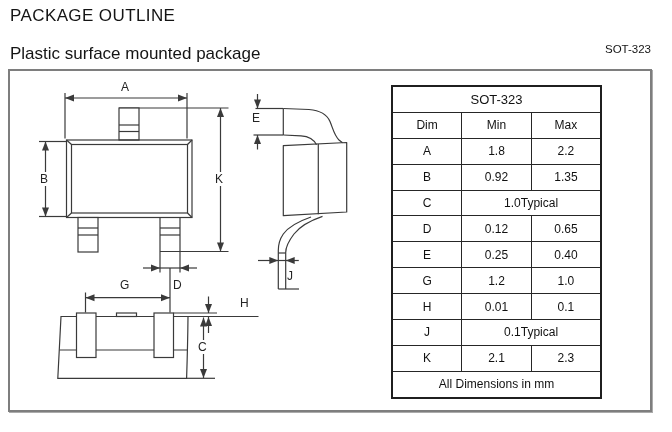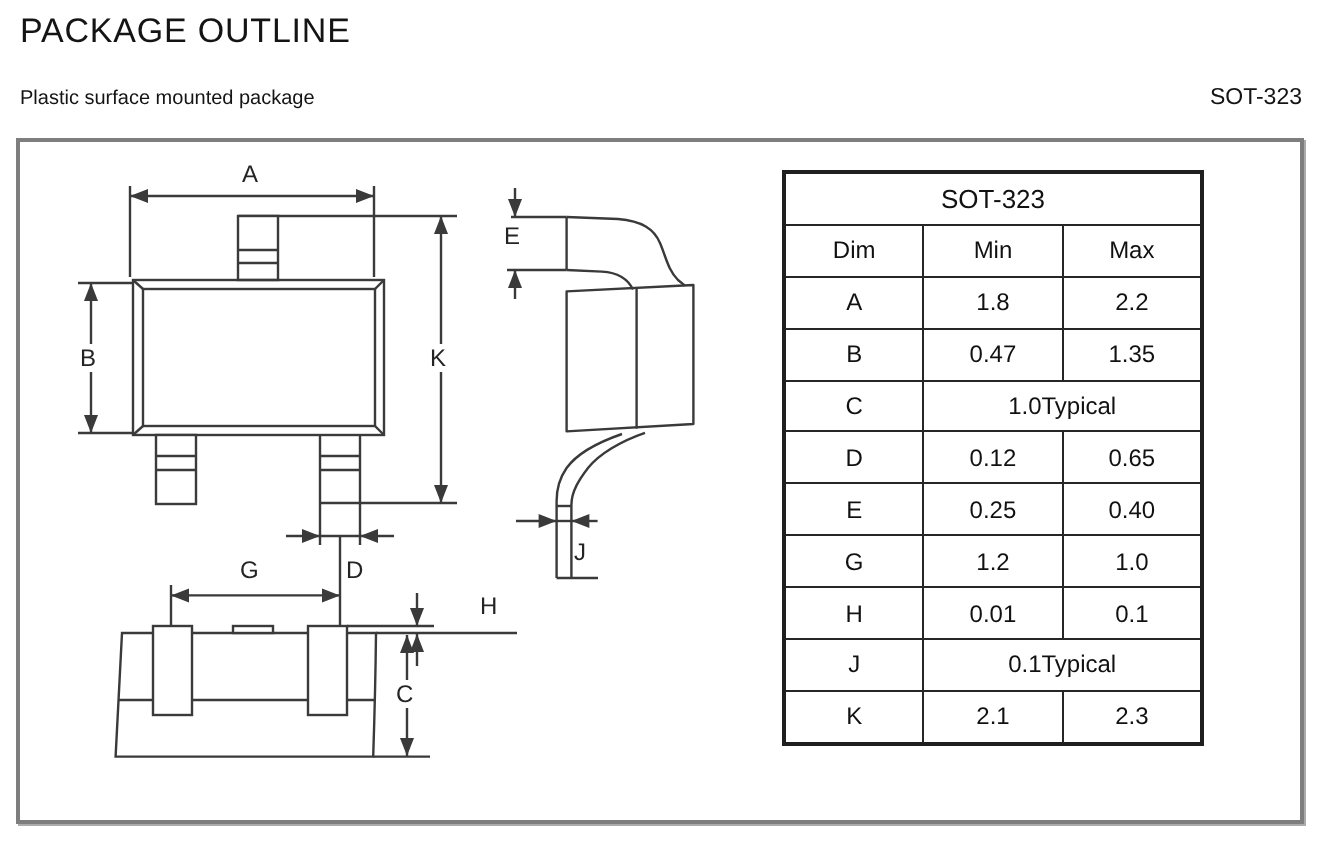--- a/index.html
+++ b/index.html
@@ -3,21 +3,21 @@
 <meta charset="utf-8">
 <style>
   html,body{margin:0;padding:0;}
   body{
     width:672px;height:432px;position:relative;background:#fff;overflow:hidden;
     font-family:"Liberation Sans",sans-serif;color:#161616;
   }
   .page-title{
     position:absolute;left:10px;top:6px;font-size:17px;letter-spacing:.4px;color:#141414;
   }
-  .subtitle{position:absolute;left:10px;top:44px;font-size:10px;color:#141414;text-align:right;}
+  .subtitle{position:absolute;left:10px;top:44px;font-size:17px;color:#141414;text-align:right;}
   .pkg-name{position:absolute;top:43px;right:21px;font-size:11.5px;color:#141414;}
   .frame{
     position:absolute;left:8px;top:69px;width:640px;height:339px;
     border:2px solid #7e7e7e;box-shadow:1px 1px 0 #ababab;background:#fff;
   }
   svg.drawing{position:absolute;left:0;top:0;pointer-events:none;}
   .dlabel{
     position:absolute;font-size:12px;line-height:12px;color:#242424;
     font-family:"Liberation Sans",sans-serif;
   }
@@ -155,21 +155,21 @@
     <td class="col-min">Min</td>
     <td class="col-max">Max</td>
   </tr>
   <tr>
     <td>A</td>
     <td>1.8</td>
     <td>2.2</td>
   </tr>
   <tr>
     <td>B</td>
-    <td>0.47</td>
+    <td>0.92</td>
     <td>1.35</td>
   </tr>
   <tr>
     <td>C</td>
     <td colspan="2">1.0Typical</td>
   </tr>
   <tr>
     <td>D</td>
     <td>0.12</td>
     <td>0.65</td>
@@ -191,14 +191,17 @@
   </tr>
   <tr>
     <td>J</td>
     <td colspan="2">0.1Typical</td>
   </tr>
   <tr>
     <td>K</td>
     <td>2.1</td>
     <td>2.3</td>
   </tr>
+  <tr>
+    <td colspan="3">All Dimensions in mm</td>
+  </tr>
 </tbody>
   </table>
 
 </body></html>

